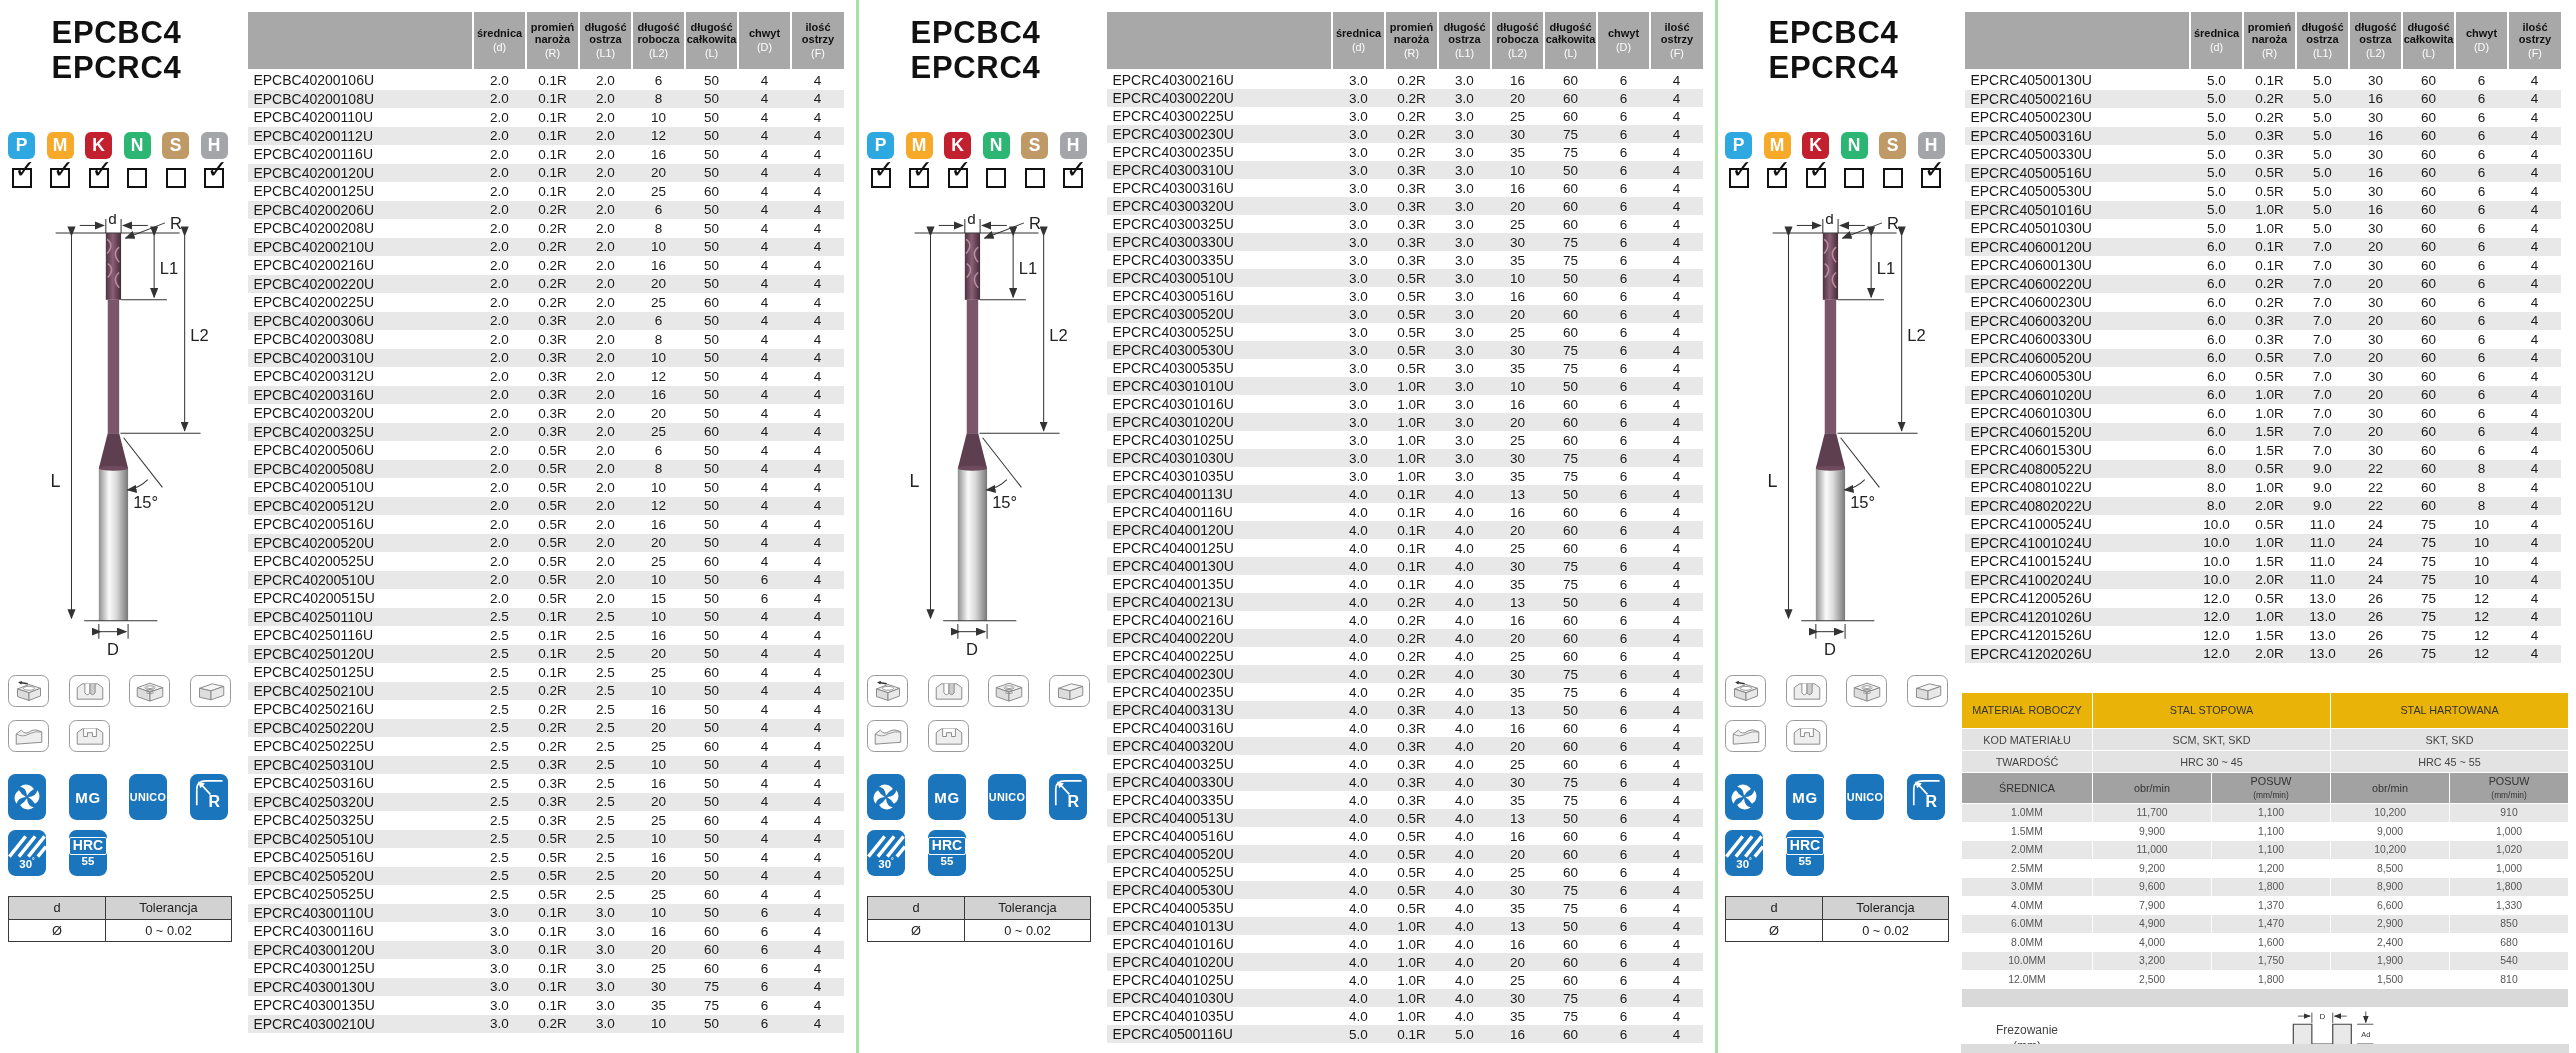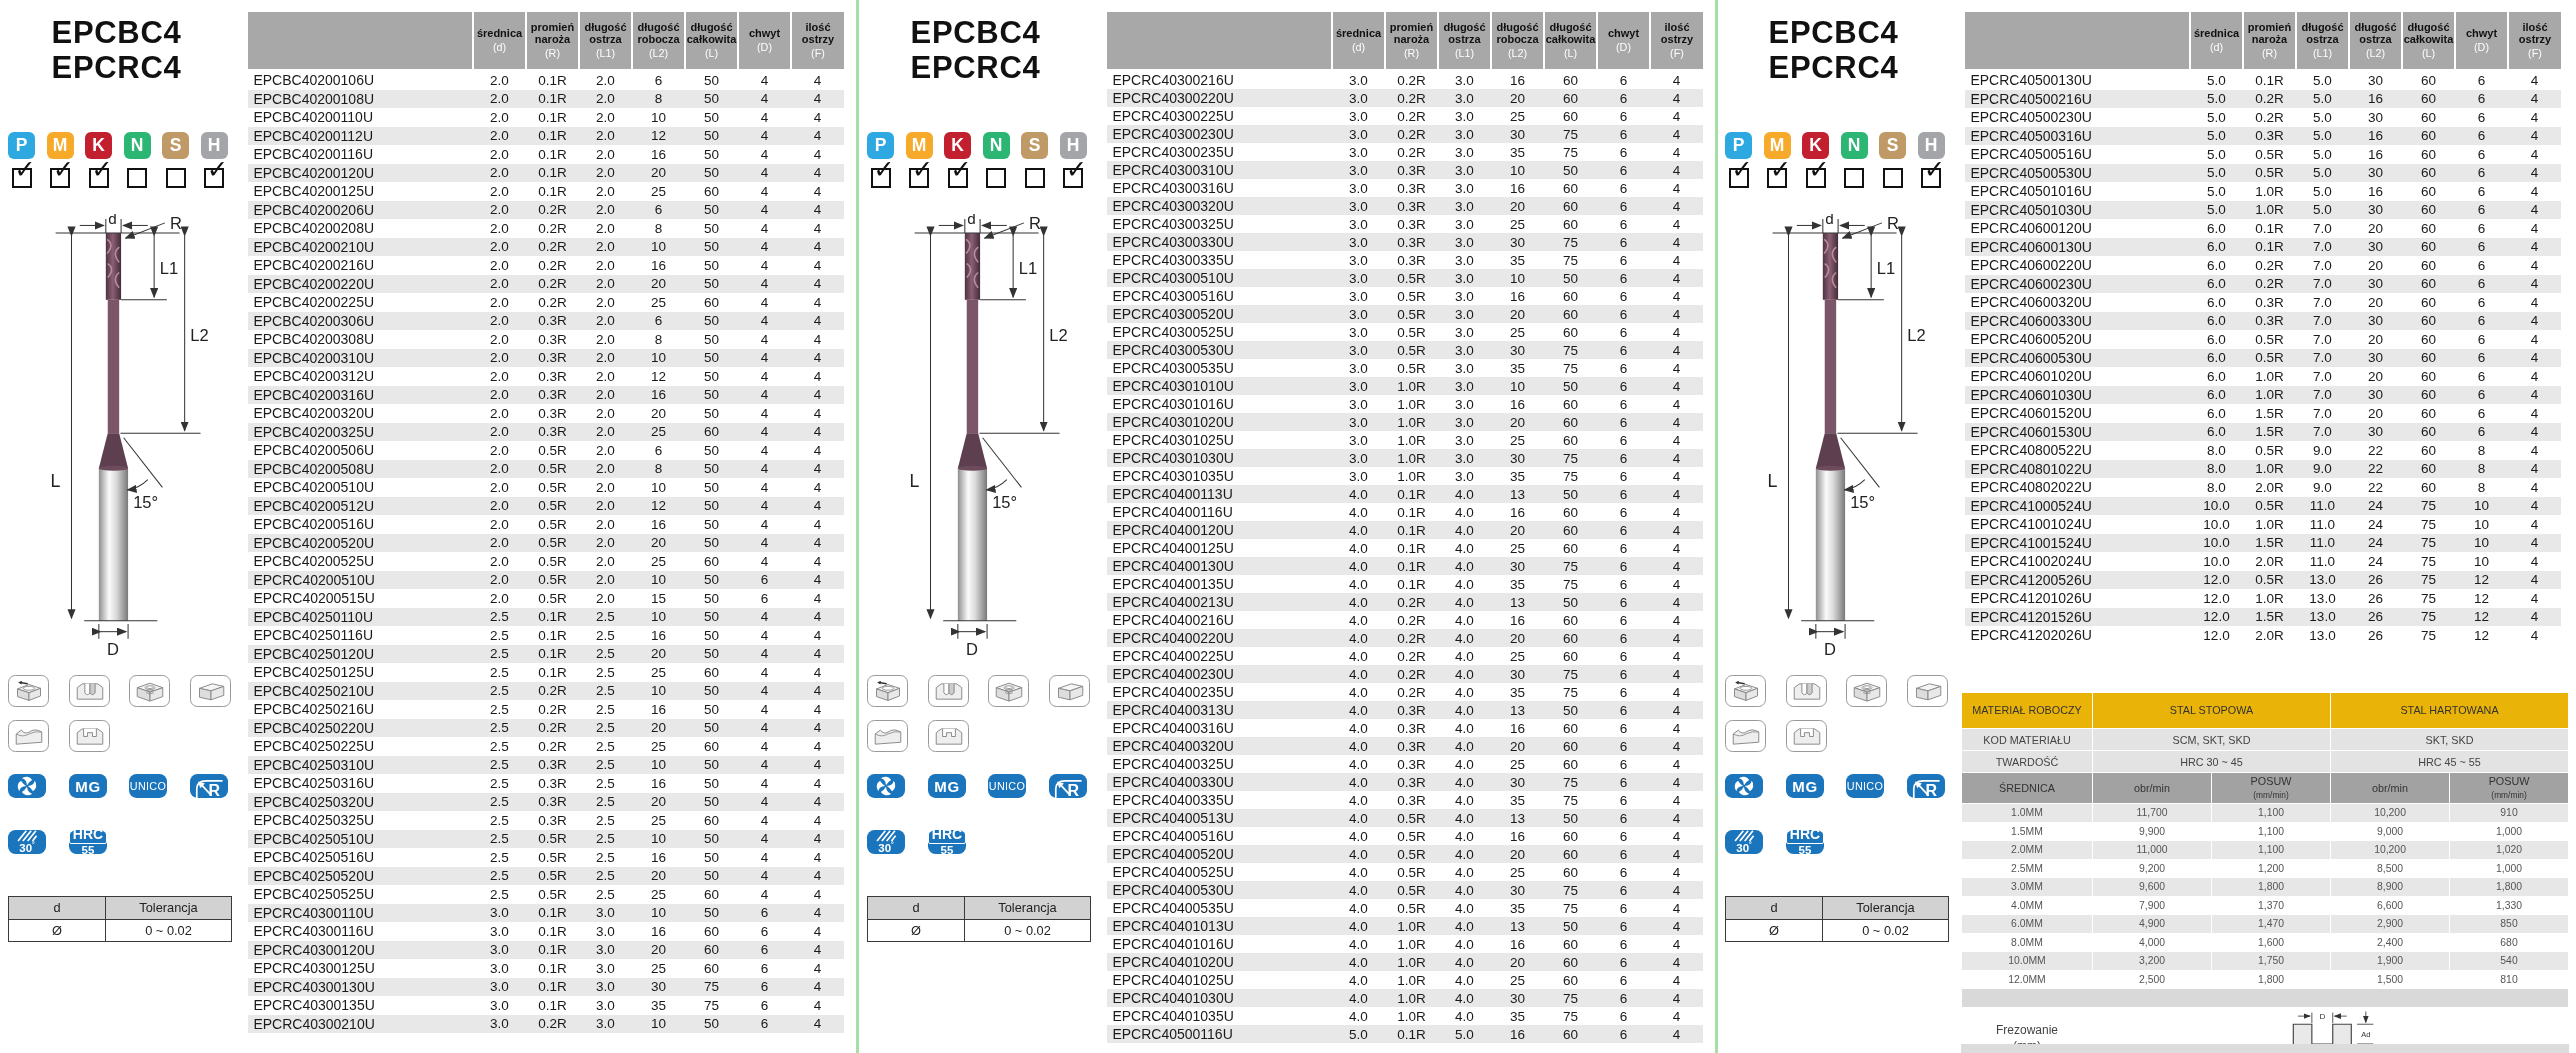--- a/index.html
+++ b/index.html
@@ -26,24 +26,24 @@
   .tool-diagram text{font-family:"Liberation Sans",sans-serif;fill:#222;}
   .dim{stroke:#333;stroke-width:1.6;fill:none;}
 
   
   .mic-grid{position:absolute;left:8px;top:675px;width:235px;}
   .mic{position:absolute;width:39px;height:30px;border:1.7px solid #999;border-radius:7.4px;
        display:flex;align-items:center;justify-content:center;background:#fff;}
   .mic svg{width:32px;height:23px;}
 
   
-  .bluebadge{position:absolute;width:38px;height:24px;border-radius:7.4px;background:#1b75bc;color:#fff;
+  .bluebadge{position:absolute;width:38px;height:46px;border-radius:7.4px;background:#1b75bc;color:#fff;
              display:flex;flex-direction:column;align-items:center;justify-content:center;text-align:center;}
   .bb-mg{font-size:15px;font-weight:bold;letter-spacing:0.7px;}
-  .bb-unico{font-size:10.8px;font-weight:normal;letter-spacing:0.3px;}
+  .bb-unico{font-size:10.8px;font-weight:bold;letter-spacing:0.3px;}
   .bb-r{font-size:16px;font-weight:bold;}
   .bb-helix-num{font-size:11.5px;font-weight:bold;line-height:1;}
   .bb-hrc{font-size:14px;font-weight:bold;line-height:1.1;border:1.3px solid #fff;border-radius:2px;padding:0.7px 2.7px;}
   .bb-hrc55{font-size:11.5px;font-weight:bold;line-height:1.2;}
 
   
   .tol{position:absolute;left:8px;top:896px;width:224px;border-collapse:collapse;table-layout:fixed;}
   .tol td{border:1.7px solid #3a3a3a;text-align:center;font-size:12.8px;height:19.5px;color:#222;}
   .tol tr:first-child td{background:#d2d2d2;}
   .tol td:first-child{width:94px;}
@@ -1827,20 +1827,30 @@
             <td class="c0">EPCRC40500316U</td>
             <td class="c1">5.0</td>
             <td class="c2">0.3R</td>
             <td class="c3">5.0</td>
             <td class="c4">16</td>
             <td class="c5">60</td>
             <td class="c6">6</td>
             <td class="c7">4</td>
           </tr>
           <tr>
+            <td class="c0">EPCRC40500330U</td>
+            <td class="c1">5.0</td>
+            <td class="c2">0.3R</td>
+            <td class="c3">5.0</td>
+            <td class="c4">30</td>
+            <td class="c5">60</td>
+            <td class="c6">6</td>
+            <td class="c7">4</td>
+          </tr>
+          <tr>
             <td class="c0">EPCRC40500516U</td>
             <td class="c1">5.0</td>
             <td class="c2">0.5R</td>
             <td class="c3">5.0</td>
             <td class="c4">16</td>
             <td class="c5">60</td>
             <td class="c6">6</td>
             <td class="c7">4</td>
           </tr>
           <tr>

